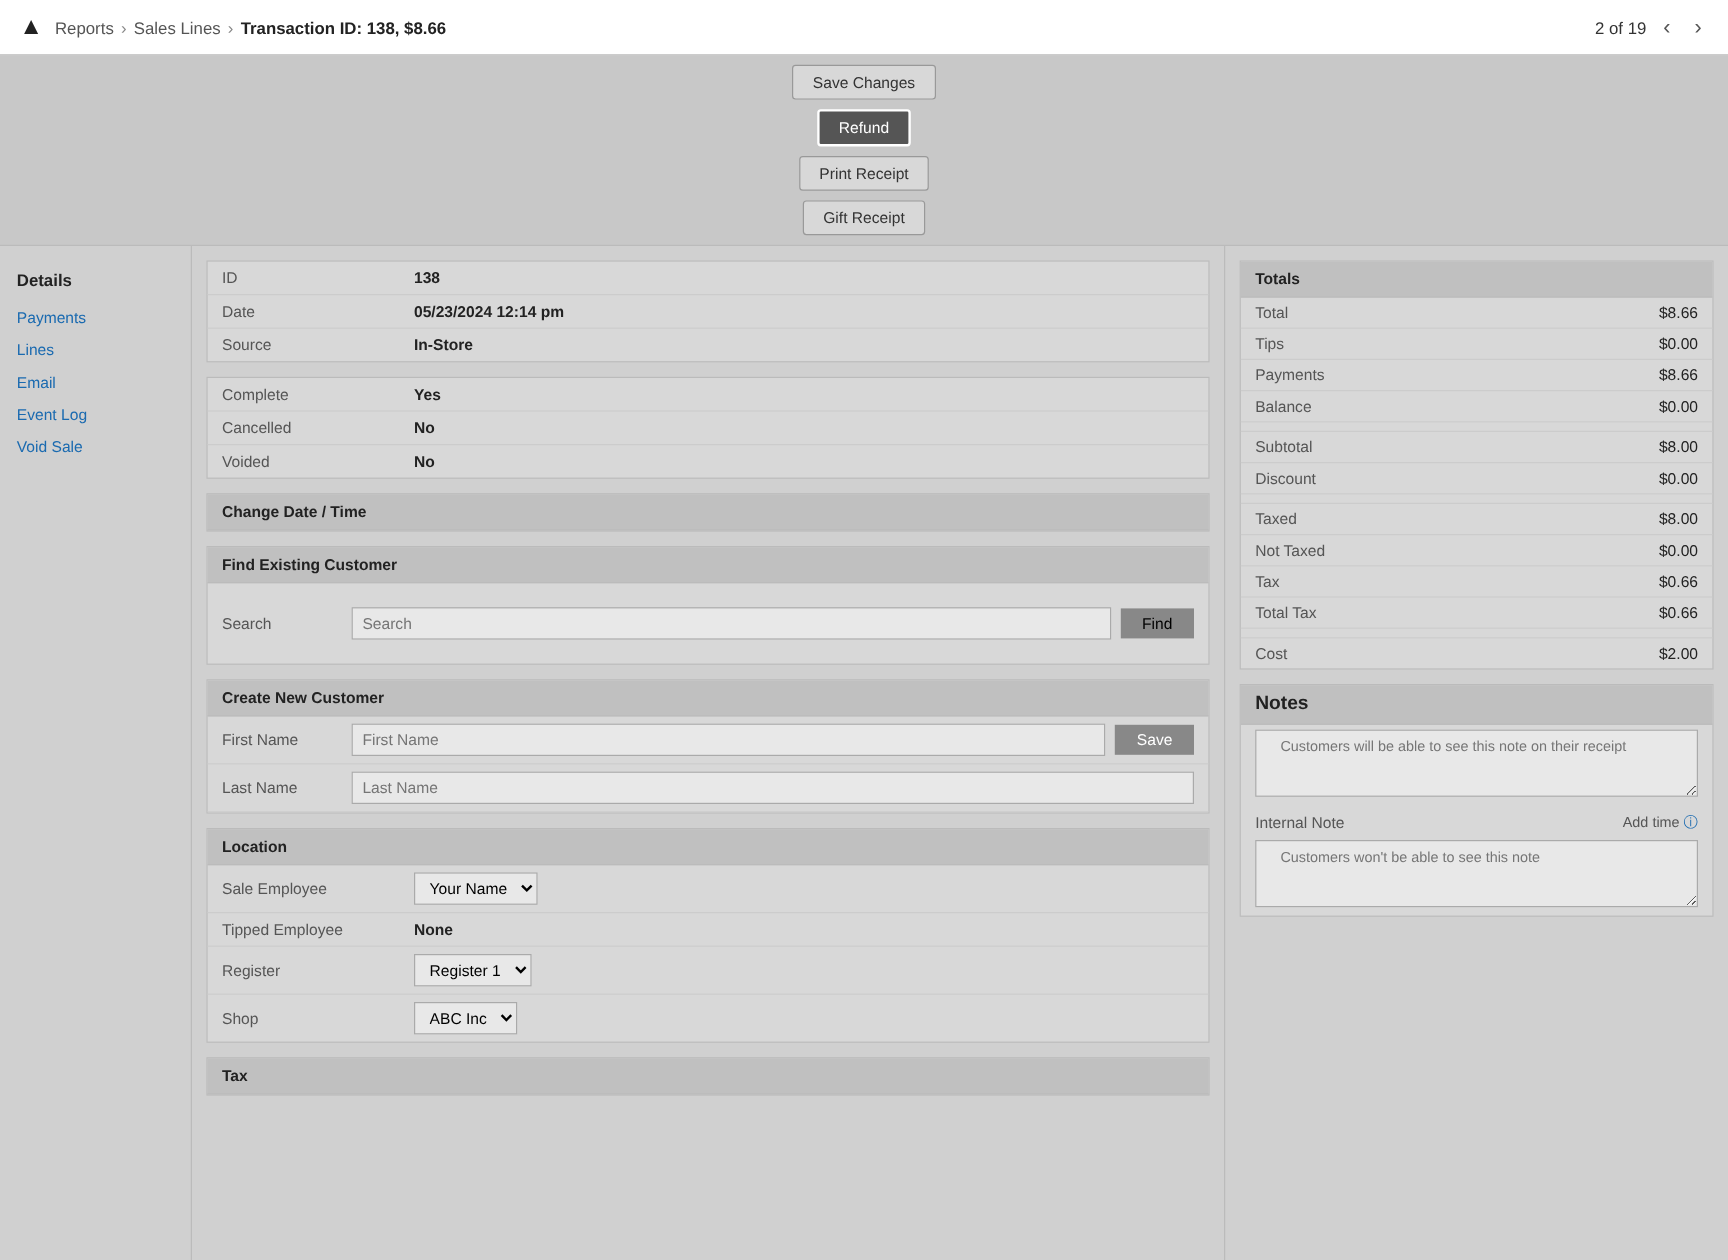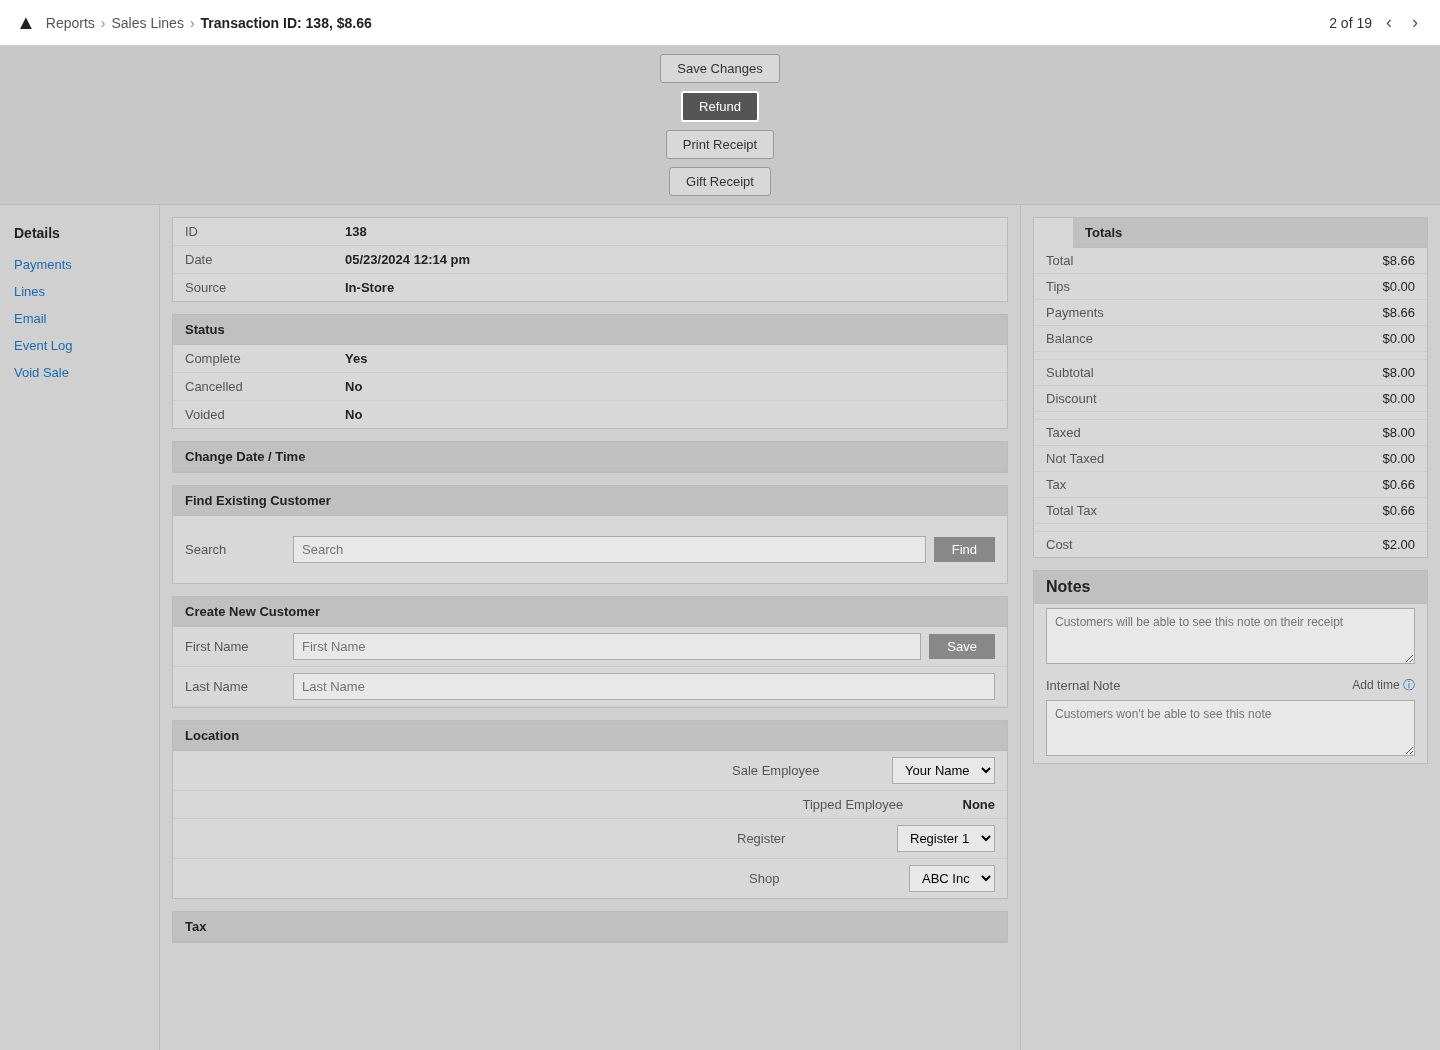--- a/index.html
+++ b/index.html
@@ -102,21 +102,21 @@
     
     .search-row {
       display: flex; align-items: center; padding: 20px 12px; gap: 8px;
     }
     .search-label { width: 100px; color: #555; }
     .search-input {
       flex: 1; border: 1px solid #aaa; padding: 5px 8px;
       background: #e8e8e8; font-size: 13px;
     }
     .find-btn {
-      background: #888; color: #ffffff; border: none; padding: 5px 18px;
+      background: #888; color: #000000; border: none; padding: 5px 18px;
       font-size: 13px; cursor: pointer;
     }
 
     
     .new-customer-row {
       display: flex; align-items: center; padding: 6px 12px;
       border-bottom: 1px solid #ccc; gap: 8px;
     }
     .new-customer-label { width: 100px; color: #555; flex-shrink: 0; }
     .name-input {
@@ -125,55 +125,54 @@
     }
     .save-btn {
       background: #888; color: #fff; border: none; padding: 5px 18px;
       font-size: 13px; cursor: pointer;
     }
 
     
     .loc-row {
       display: flex; align-items: center; padding: 6px 12px;
       border-bottom: 1px solid #ccc;
-      justify-content: flex-end;
     }
     .loc-row:last-child { border-bottom: none; }
     .loc-label { width: 160px; color: #555; flex-shrink: 0; }
     .loc-value { font-weight: bold; }
     select.loc-select {
       border: 1px solid #aaa; background: #e8e8e8; padding: 4px 8px;
       font-size: 13px; cursor: pointer;
     }
 
     
     .totals-section { background: #d8d8d8; border: 1px solid #bbb; margin-bottom: 12px; }
     .totals-header {
       background: #c0c0c0; padding: 7px 12px; font-weight: bold;
-      border-bottom: 1px solid #bbb; font-size: 13px; margin-left: 39px;
+      border-bottom: 1px solid #bbb; font-size: 13px;
     }
     .total-row {
       display: flex; justify-content: space-between; align-items: center;
       padding: 5px 12px; border-bottom: 1px solid #ccc;
     }
     .total-row:last-child { border-bottom: none; }
     .total-label { color: #555; }
     .total-value { font-weight: normal; color: #222; }
     .total-spacer { height: 8px; border-bottom: 1px solid #ccc; }
 
     
     .notes-section { background: #d8d8d8; border: 1px solid #bbb; margin-bottom: 12px; }
     .notes-header {
       background: #c0c0c0; padding: 7px 12px; font-weight: bold;
       border-bottom: 1px solid #bbb; font-size: 16px;
     }
     .note-label { padding: 6px 12px 2px; color: #555; font-size: 13px; }
     .note-textarea {
       width: calc(100% - 24px); margin: 4px 12px; border: 1px solid #aaa;
-      background: #e8e8e8; padding: 6px 8px; font-size: 12px;
+      background: #e8e8e8; padding: 6px 20px; font-size: 12px;
       color: #1d4ed8; resize: vertical; min-height: 56px; font-family: Arial, sans-serif;
     }
     .internal-note-label {
       display: flex; justify-content: space-between; align-items: center;
       padding: 6px 12px 2px;
     }
     .internal-note-label span { color: #555; }
     .add-time-link { color: #1a6ab0; font-size: 12px; cursor: pointer; text-decoration: none; }
 
     
@@ -234,21 +233,20 @@
           <span class="field-value">05/23/2024 12:14 pm</span>
         </div>
         <div class="field-row">
           <span class="field-label">Source</span>
           <span class="field-value">In-Store</span>
         </div>
       </div>
     </div>
 
     <div class="section-card">
-      <div class="section-header">Status</div>
       <div class="section-body">
         <div class="field-row">
           <span class="field-label">Complete</span>
           <span class="field-value">Yes</span>
         </div>
         <div class="field-row">
           <span class="field-label">Cancelled</span>
           <span class="field-value">No</span>
         </div>
         <div class="field-row">

